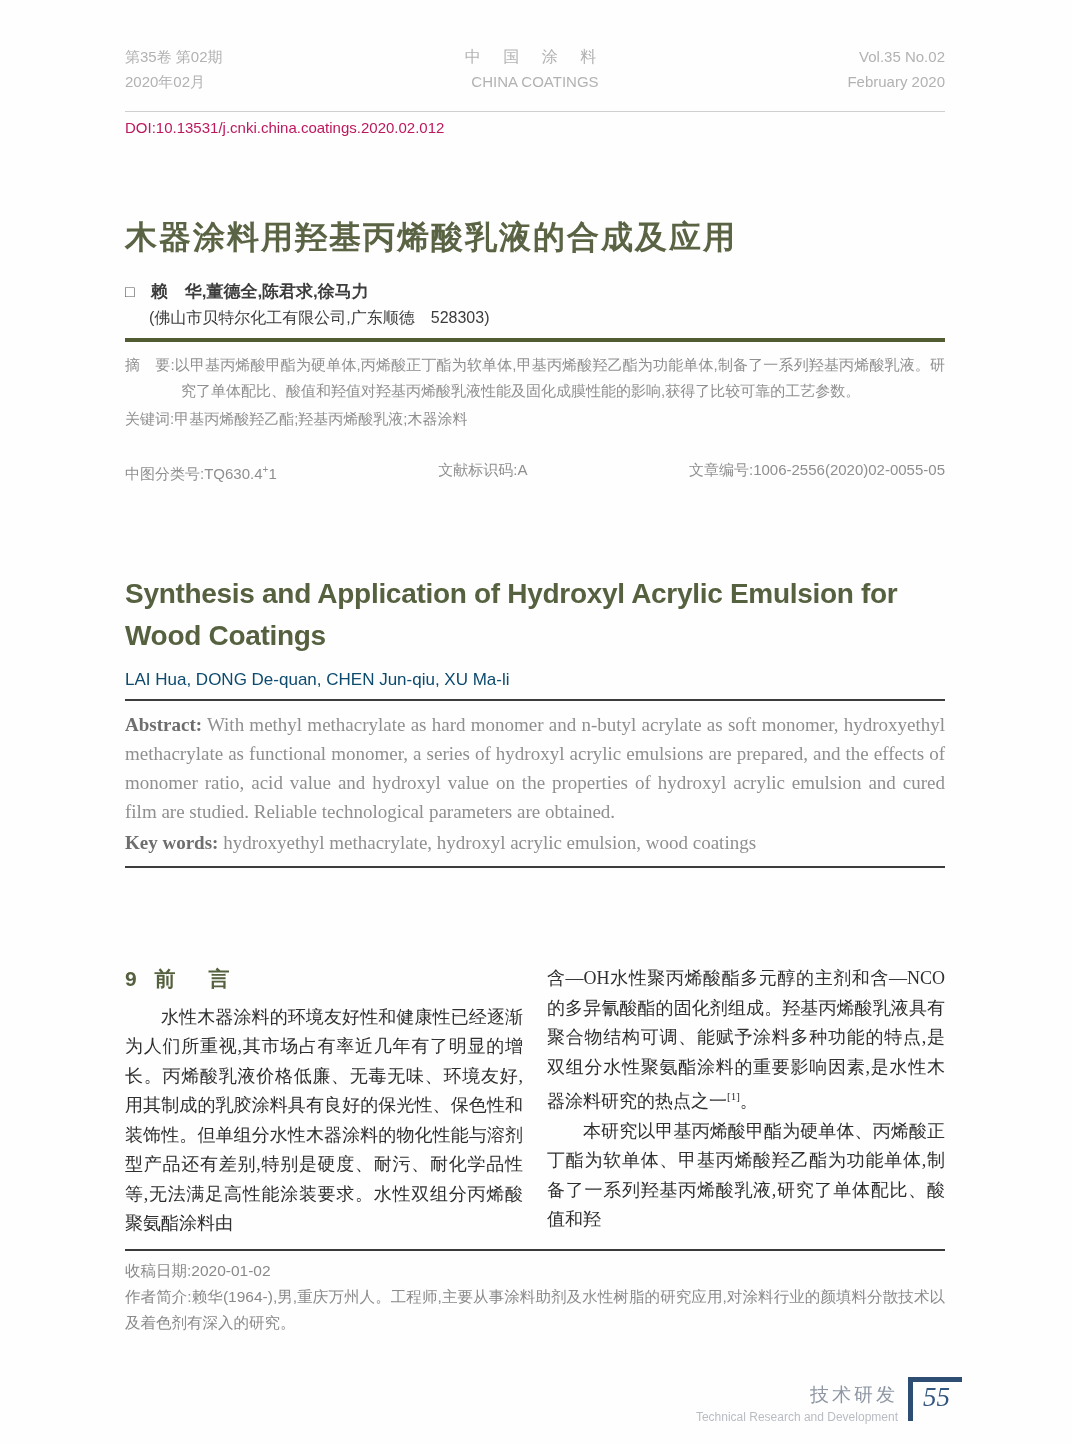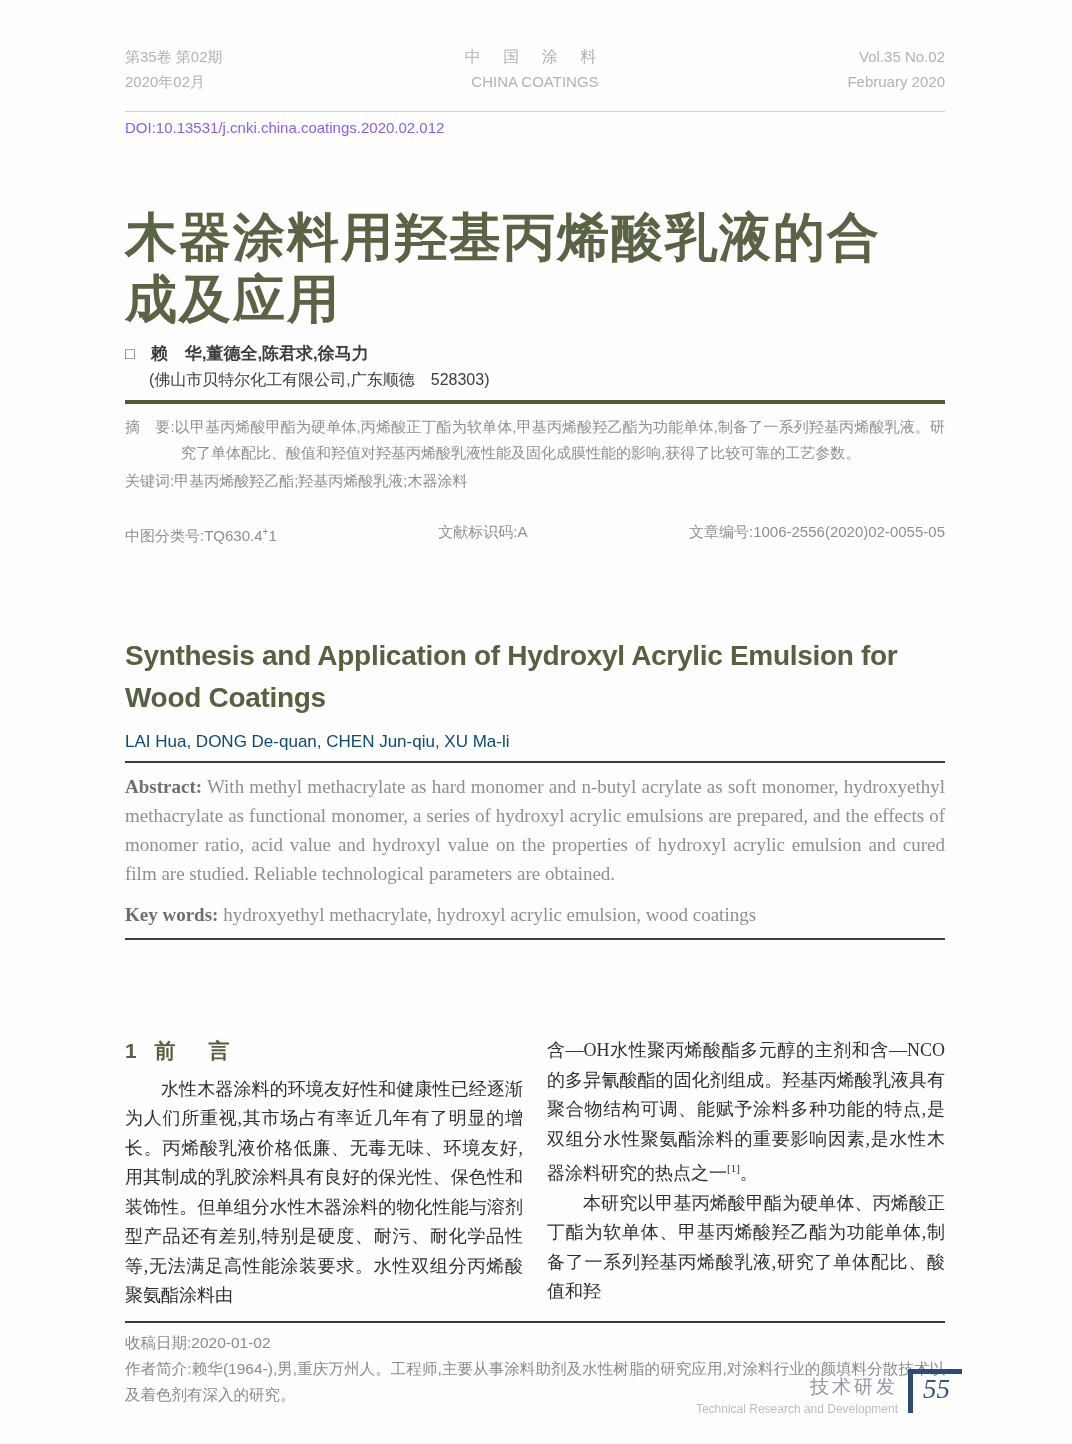--- a/index.html
+++ b/index.html
@@ -13,26 +13,26 @@
   
   .hdr-row {
     display:flex; justify-content:space-between; align-items:flex-start;
     padding-bottom:17px; border-bottom:1px solid #cfcfcf;
     color:#b2b2b4; font-family:"Liberation Sans", sans-serif;
     font-size:15px; line-height:25px;
   }
   .hdr-center { text-align:center; }
   .hdr-right  { text-align:right; }
   .journal-zh { letter-spacing:9px; font-size:16px; }
-  .doi { margin-top:7px; font-size:15px; color:#8b5cf6; font-family:"Liberation Sans", sans-serif; }
+  .doi { margin-top:7px; font-size:15px; color:#be185d; font-family:"Liberation Sans", sans-serif; }
   
   .zh-title {
     margin-top:70px; max-width:782px;
     font-family:"Liberation Sans", sans-serif; font-weight:bold;
-    font-size:52px; line-height:62px; letter-spacing:2px; color:#5a6444;
+    font-size:32px; line-height:62px; letter-spacing:2px; color:#5a6444;
   }
   .zh-authors {
     margin-top:12px; font-family:"Liberation Sans", sans-serif;
     font-size:17px; font-weight:bold; color:#3c3c3c;
   }
   .author-marker { display:inline-block; margin-right:16px; font-weight:normal; color:#555; font-size:16px; }
   .zh-affiliation {
     margin-top:5px; padding-left:24px;
     font-family:"Liberation Sans", sans-serif; font-size:16px; color:#3c3c3c;
   }
@@ -49,38 +49,38 @@
   
   .en-title {
     margin-top:86px; font-family:"Liberation Sans", sans-serif; font-weight:bold;
     font-size:28px; line-height:42px; letter-spacing:-0.3px; color:#566140;
   }
   .en-authors { margin-top:13px; font-family:"Liberation Sans", sans-serif; font-size:17px; color:#0c4a6e; }
   .en-affiliation { margin-top:5px; font-style:italic; font-size:16px; color:#9b9b9b; }
   .thin-rule { margin-top:9px; border-top:2px solid #3d3d3d; }
   .en-abstract { margin-top:9px; font-size:19px; line-height:29px; color:#8f8f8f; text-align:justify; }
   .en-abstract .label { font-weight:bold; color:#6e6e6e; }
-  .en-keywords { margin-top:12px; }
+  .en-keywords { margin-top:2px; }
   
   .columns { display:flex; gap:24px; margin-top:96px; }
   .col { width:398px; font-size:18px; line-height:29.5px; text-align:justify; color:#2f2f2f; }
   .section-heading {
     font-family:"Liberation Sans", sans-serif; font-weight:bold;
     font-size:21px; letter-spacing:6px; color:#55603f; margin-bottom:9px;
   }
   .col p.indent { text-indent:2em; }
   sup.ref { font-size:11px; }
   
   .footnote {
     margin-top:10px; border-top:2px solid #3a3a3a; padding-top:7px;
     font-family:"Liberation Sans", sans-serif; font-size:15.5px;
     color:#8a8a8a; line-height:26px; text-align:justify;
   }
   
-  .footer { position:absolute; right:110px; bottom:28px; display:flex; align-items:flex-start; }
+  .footer { position:absolute; right:110px; bottom:20px; display:flex; align-items:flex-start; }
   .footer-labels { text-align:right; margin-right:10px; padding-top:5px; }
   .cat-zh { font-family:"Liberation Sans", sans-serif; font-size:19px; letter-spacing:3px; color:#8d96a2; }
   .cat-en { font-family:"Liberation Sans", sans-serif; font-size:12px; color:#b9bdc3; margin-top:2px; }
   .page-box { border-top:5px solid #2d4d72; border-left:5px solid #2d4d72; padding:0 12px 8px 10px; }
   .page-num { font-style:italic; font-weight:normal; font-size:27px; color:#33567e; }
 </style>
 </head>
 <body>
 
 <div class="page">
@@ -122,21 +122,21 @@
   <div class="en-authors">LAI Hua, DONG De-quan, CHEN Jun-qiu, XU Ma-li</div>
   <div class="thin-rule"></div>
   <div class="en-abstract">
     <p><span class="label">Abstract:</span><span> With methyl methacrylate as hard monomer and n-butyl acrylate as soft monomer, hydroxyethyl methacrylate as functional monomer, a series of hydroxyl acrylic emulsions are prepared, and the effects of monomer ratio, acid value and hydroxyl value on the properties of hydroxyl acrylic emulsion and cured film are studied. Reliable technological parameters are obtained.</span></p>
     <p class="en-keywords"><span class="label">Key words:</span><span> hydroxyethyl methacrylate, hydroxyl acrylic emulsion, wood coatings</span></p>
   </div>
   <div class="thin-rule"></div>
 
   <div class="columns">
     <div class="col">
-      <div class="section-heading">1 前　言</div>
+      <div class="section-heading">9 前　言</div>
       <p class="indent">水性木器涂料的环境友好性和健康性已经逐渐为人们所重视,其市场占有率近几年有了明显的增长。丙烯酸乳液价格低廉、无毒无味、环境友好,用其制成的乳胶涂料具有良好的保光性、保色性和装饰性。但单组分水性木器涂料的物化性能与溶剂型产品还有差别,特别是硬度、耐污、耐化学品性等,无法满足高性能涂装要求。水性双组分丙烯酸聚氨酯涂料由</p>
     </div>
     <div class="col">
       <p><span>含—OH水性聚丙烯酸酯多元醇的主剂和含—NCO的多异氰酸酯的固化剂组成。羟基丙烯酸乳液具有聚合物结构可调、能赋予涂料多种功能的特点,是双组分水性聚氨酯涂料的重要影响因素,是水性木器涂料研究的热点之一</span><sup class="ref">[1]</sup><span>。</span></p>
       <p class="indent">本研究以甲基丙烯酸甲酯为硬单体、丙烯酸正丁酯为软单体、甲基丙烯酸羟乙酯为功能单体,制备了一系列羟基丙烯酸乳液,研究了单体配比、酸值和羟</p>
     </div>
   </div>
 
   <div class="footnote">
     <div><span>收稿日期:</span><span>2020-01-02</span></div>

